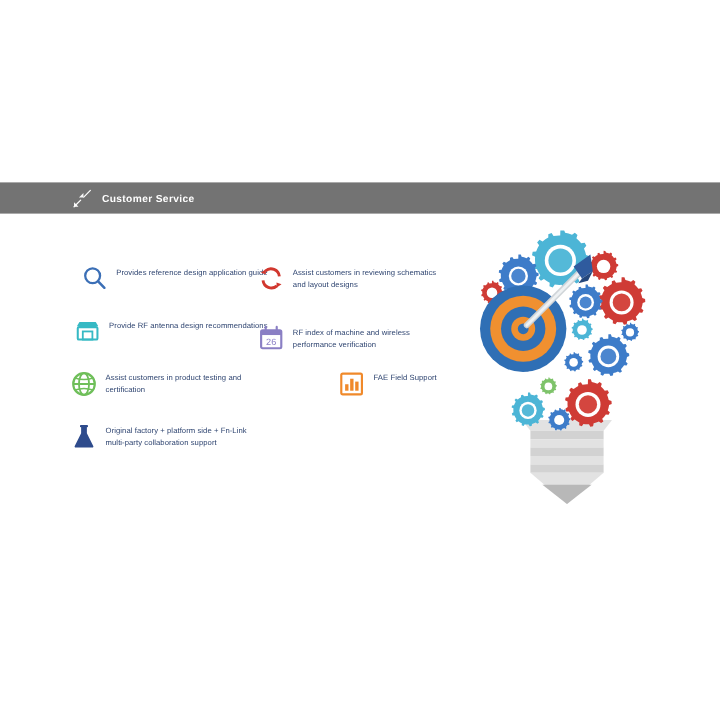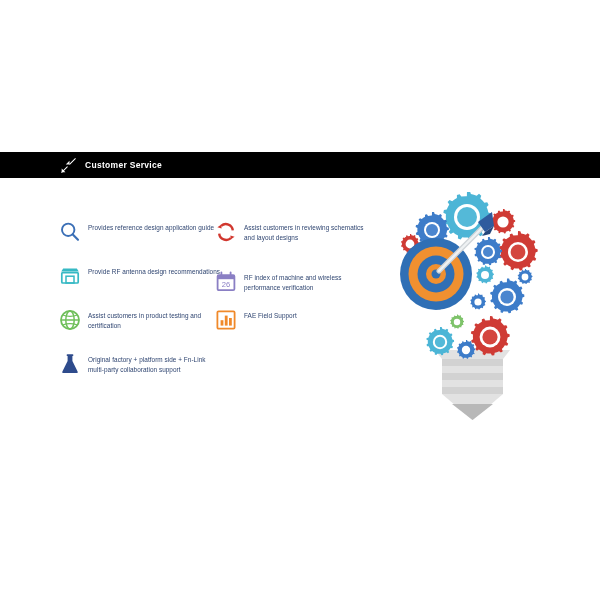--- a/index.html
+++ b/index.html
@@ -25,21 +25,21 @@
     background: #ffffff;
   }
 
   
   #header-bar {
     position: absolute;
     left: 0;
     top: 152px;
     width: 600px;
     height: 26px;
-    background: #000000;
+    background: #737373;
     display: flex;
     align-items: center;
   }
   #collapse-icon {
     position: absolute;
     left: 60px;
     top: 5px;
     width: 17px;
     height: 17px;
   }
@@ -61,20 +61,21 @@
     position: absolute;
   }
   #col-left  { left: 58px;  top: 220px; width: 160px; }
   #col-right { left: 214px; top: 220px; width: 150px; }
 
   .feature {
     position: relative;
     display: flex;
     align-items: flex-start;
     margin-bottom: 0;
+    justify-content: flex-end;
   }
   .feature-icon {
     flex: 0 0 24px;
     width: 24px;
     height: 24px;
     margin-right: 6px;
     display: block;
   }
   .feature-icon svg { display: block; }
   .feature-text {

